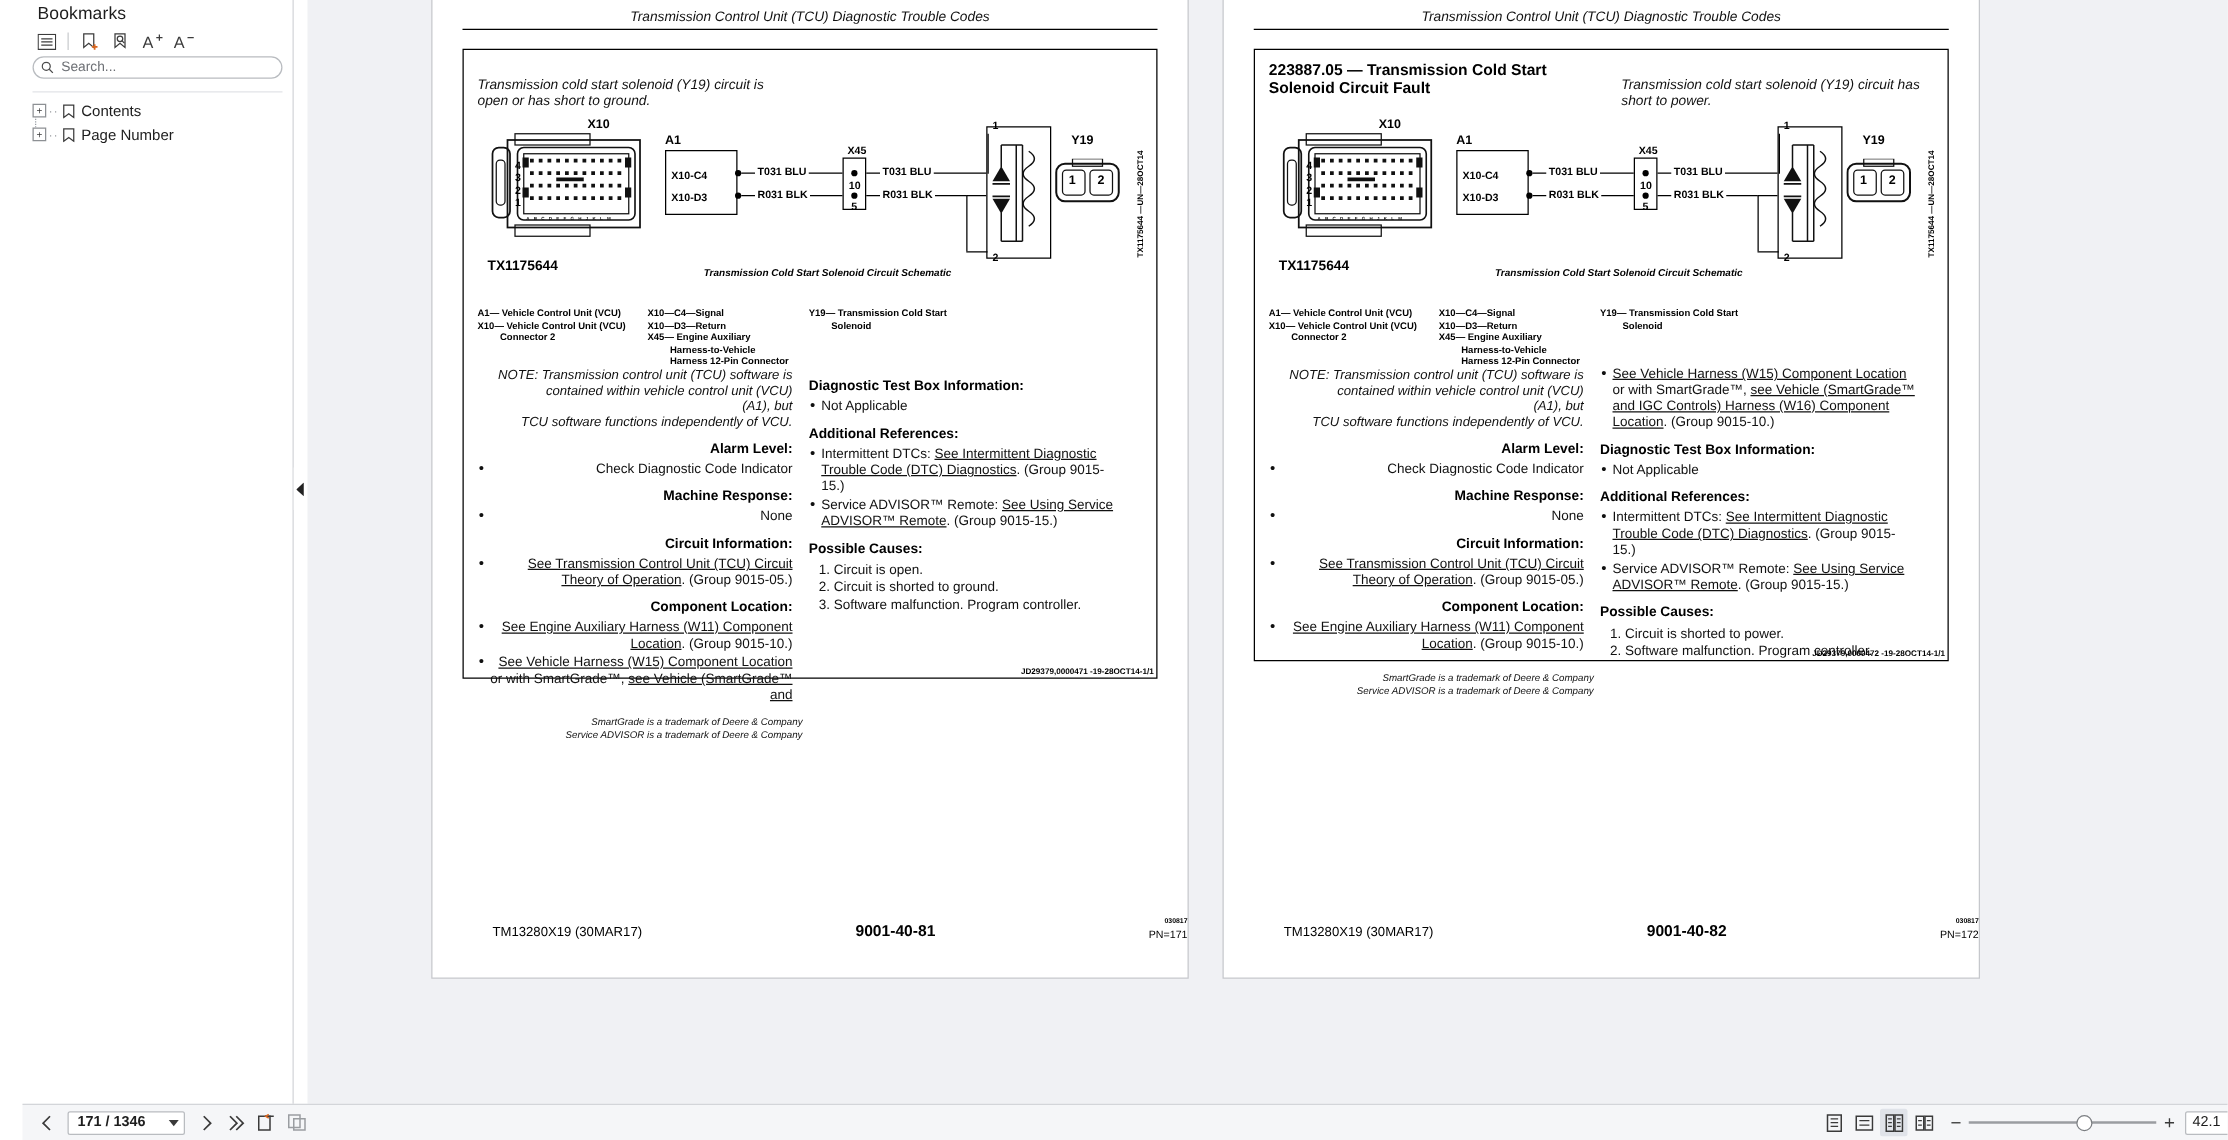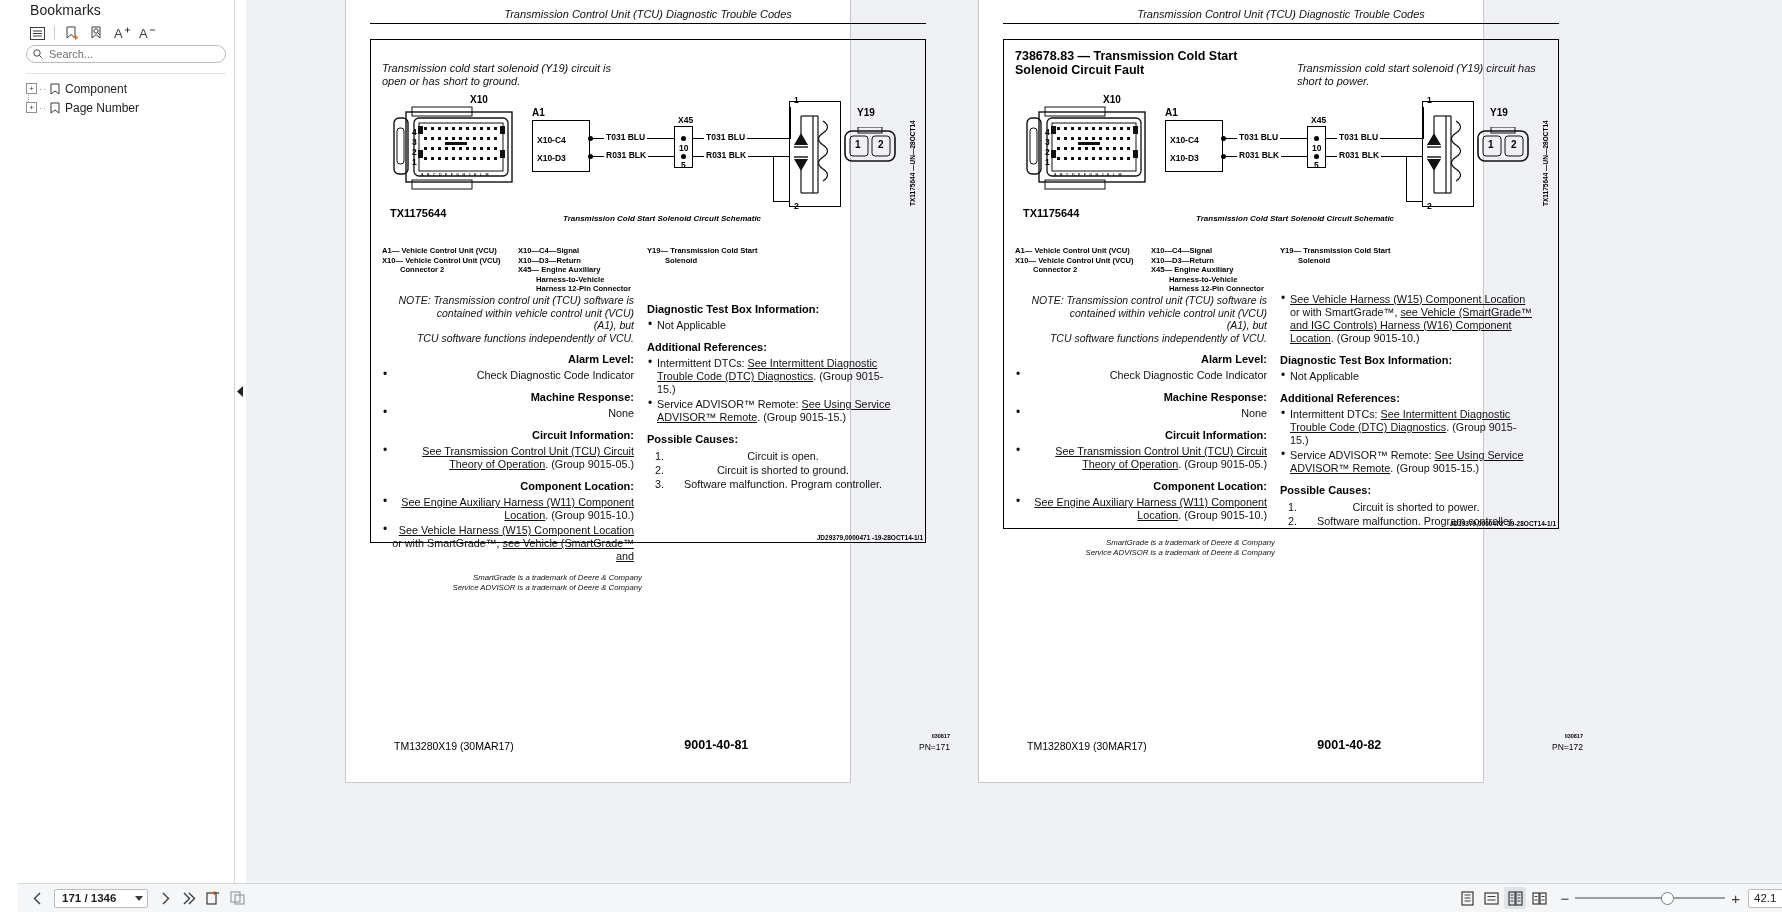--- a/index.html
+++ b/index.html
@@ -67,21 +67,21 @@
     background:#ffffff;display:flex;align-items:center;justify-content:center;
     cursor:pointer;color:#222;font-size:9px;
   }
 
   
   .viewer{
     position:absolute;left:228px;top:0;right:0;height:884px;
     background:#f0f1f4;overflow:hidden;
   }
   .page{
-    position:absolute;top:0;width:504px;height:782px;background:#ffffff;
+    position:absolute;top:0;width:604px;height:782px;background:#ffffff;
     box-shadow:0 0 0 1px #c6c8cc;
   }
   .page.left{left:100px;}
   .page.right{left:733px;}
 
   .page-inner{position:absolute;left:24px;top:8px;width:556px;height:760px;}
 
   .run-head{
     position:absolute;left:0;top:0;width:100%;
     border-bottom:1px solid #000;padding-bottom:3px;
@@ -139,21 +139,21 @@
   .note .ind{display:block;padding-left:32px;}
 
   h4.sec{font-weight:bold;font-size:11px;margin:9px 0 4px;color:#000;}
   ul.bl{margin:0;padding:0;list-style:none;}
   ul.bl li{
     font-size:10.8px;line-height:13px;color:#111;
     padding-left:10px;position:relative;margin-bottom:2px;
   }
   ul.bl li:before{content:"\2022";position:absolute;left:1px;top:-1px;font-size:12px;}
   ol.nl{margin:0;padding:0 0 0 20px;}
-  ol.nl li{font-size:10.8px;line-height:14px;color:#111;text-align:center;}
+  ol.nl li{font-size:10.8px;line-height:14px;color:#111;}
   .lnk{text-decoration:underline;color:#111;cursor:pointer;}
 
   .tm{
     position:absolute;left:0;bottom:-2px;width:260px;
     font-style:italic;font-size:7.8px;line-height:9.5px;color:#111;
   }
   .card-id{
     position:absolute;right:2px;bottom:1px;font-size:6.5px;font-weight:bold;color:#000;
   }
   .card-id-r{
@@ -267,21 +267,21 @@
 
     <div class="sb-tree">
       <div class="tree-item">
         <span class="expander">+</span>
         <span class="dots">··</span>
         <span class="bmk-ico">
           <svg width="10" height="12" viewBox="0 0 10 12">
               <path d="M1 1 L9 1 L9 11 L5 8 L1 11 Z" fill="none" stroke="#3c3c3c"></path>
             </svg>
         </span>
-        <span class="tree-lbl">Component</span>
+        <span class="tree-lbl">Contents</span>
       </div>
       <div class="tree-item">
         <span class="expander">+</span>
         <span class="dots">··</span>
         <span class="bmk-ico">
           <svg width="10" height="12" viewBox="0 0 10 12">
               <path d="M1 1 L9 1 L9 11 L5 8 L1 11 Z" fill="none" stroke="#3c3c3c"></path>
             </svg>
         </span>
         <span class="tree-lbl">Page Number</span>
@@ -540,21 +540,21 @@
 
     <div class="page right">
       <div class="page-inner">
 
         <div class="run-head">
           <div class="t">Transmission Control Unit (TCU) Diagnostic Trouble Codes</div>
         </div>
 
         <div class="card" style="height:490px;">
           <div class="card-head">
-            <div class="dtc-title">738678.83 — Transmission Cold Start Solenoid Circuit Fault</div>
+            <div class="dtc-title">223887.05 — Transmission Cold Start Solenoid Circuit Fault</div>
             <div class="dtc-desc">Transmission cold start solenoid (Y19) circuit has short to power.</div>
           </div>
 
           <div class="schem">
             <div class="lbl" style="left:88px;top:0;">X10</div>
             <div class="lbl" style="left:150px;top:13px;">A1</div>
 
             <svg style="position:absolute;left:8px;top:12px;" width="140" height="84" viewBox="0 0 140 84">
               <rect x="4" y="12" width="14" height="56" rx="5" fill="none" stroke="#111" stroke-width="1.4"></rect>
               <rect x="7" y="22" width="7" height="36" rx="3" fill="none" stroke="#111"></rect>

